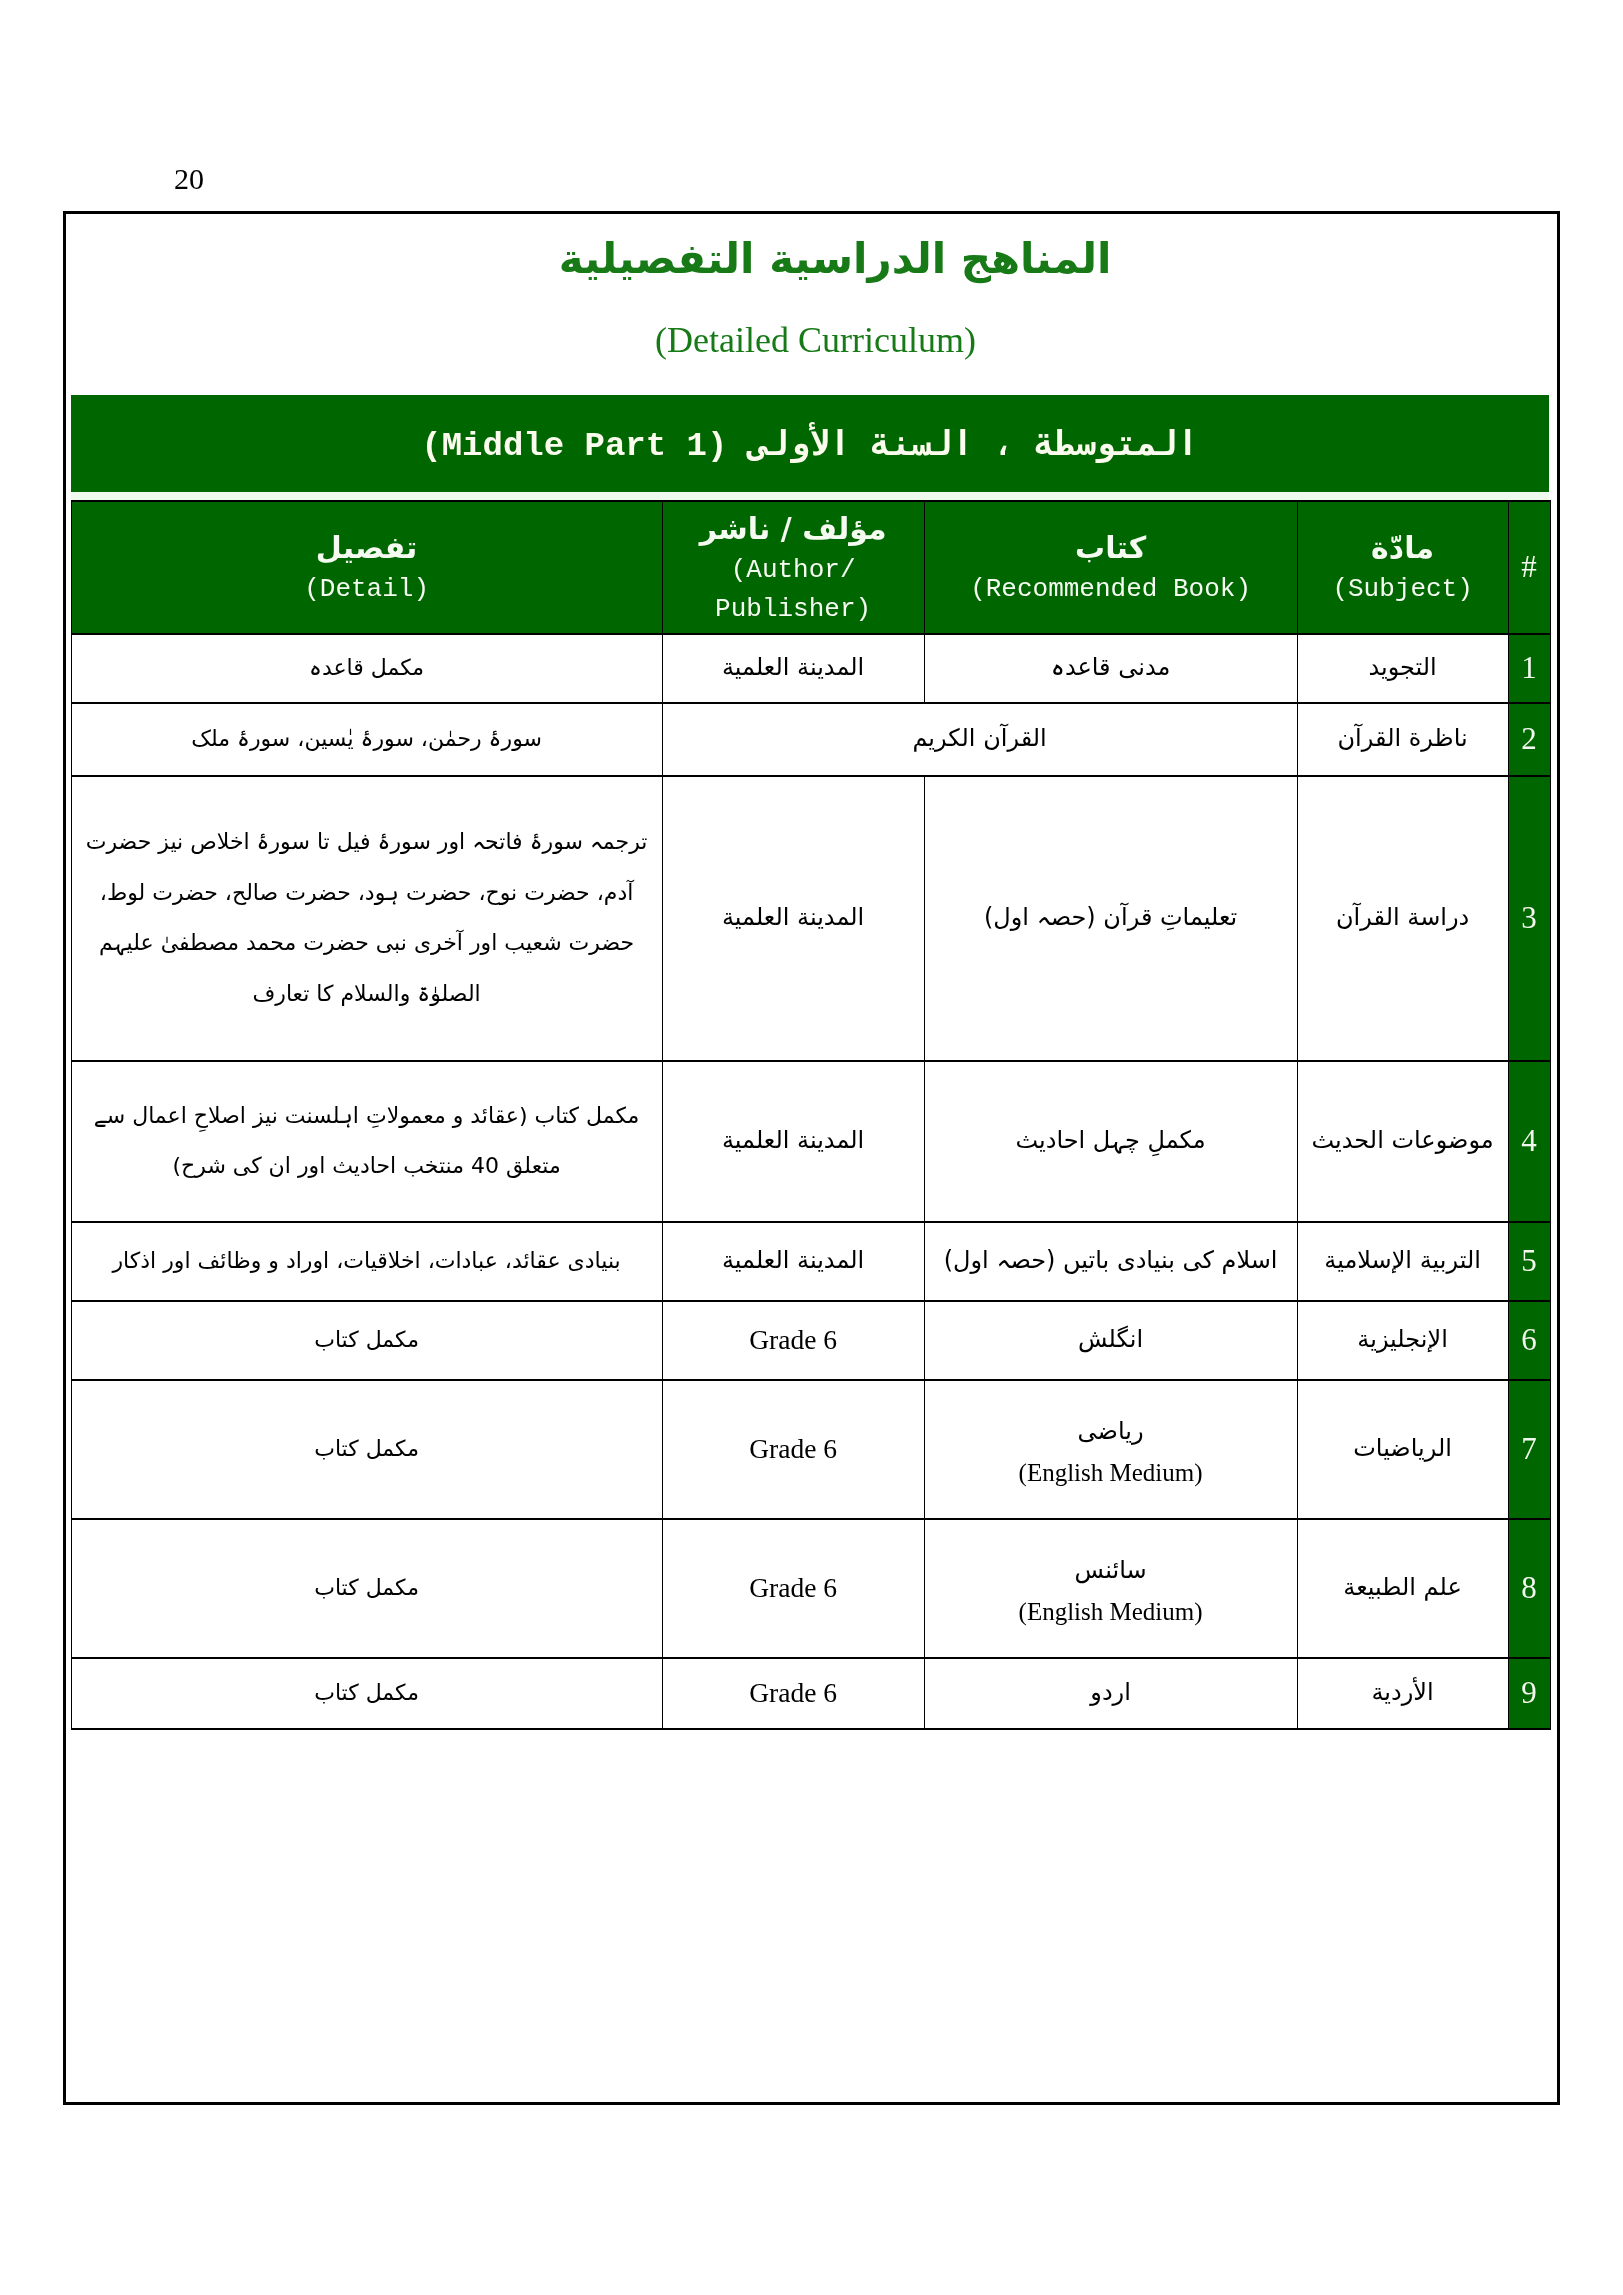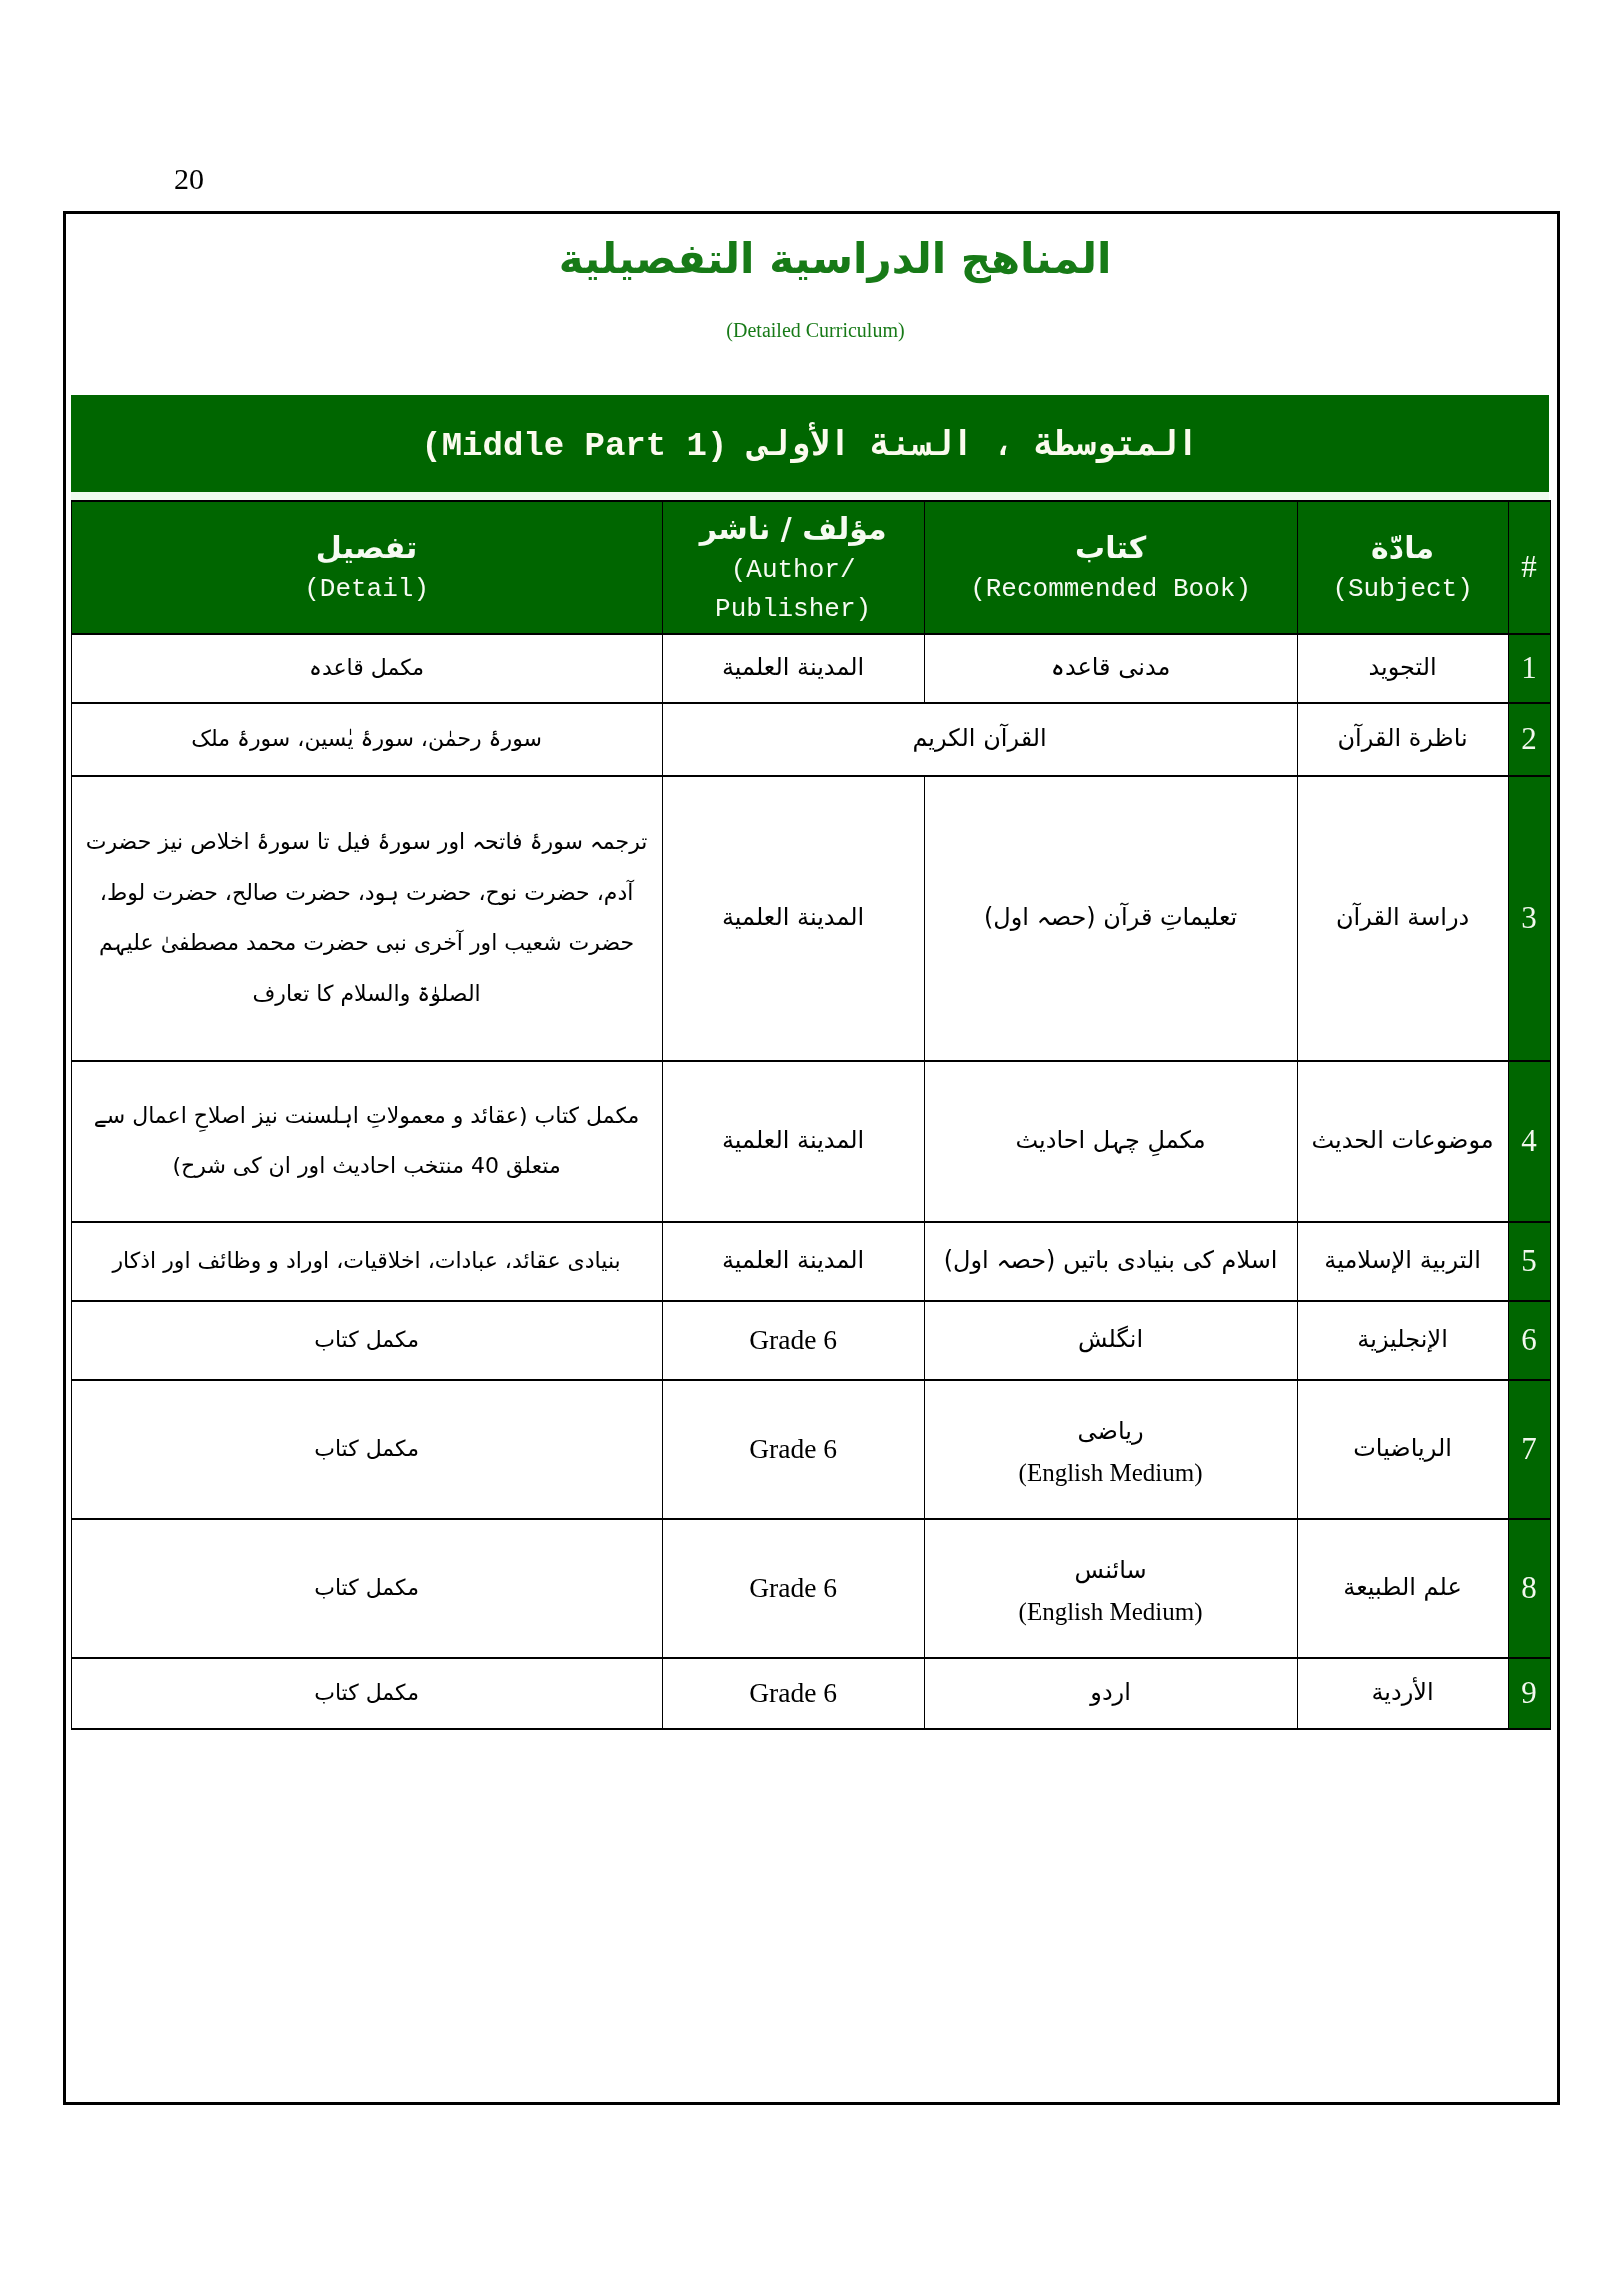--- a/index.html
+++ b/index.html
@@ -38,21 +38,21 @@
   .box-title {
     position:absolute; left:0; right:0; top:19.6px;
     text-align:center;
     font-family:"DejaVu Sans", sans-serif;
     font-size:42px; font-weight:bold;margin-left:47px;
   }
   .box-subtitle {
     position:absolute; left:0; right:0; top:105px;
     text-align:center;
     font-family:"Liberation Serif", serif;
-    font-size:20px;
+    font-size:36px;
     margin-left:8px;
   }
   .green-banner {
     position:absolute; left:4.6px; top:181px;
     width:1478px; height:97px;
     display:flex; align-items:center; justify-content:center;
     direction:rtl;
   }
   .green-banner .banner-text {
     font-family:Liberation Mono, monospace;

